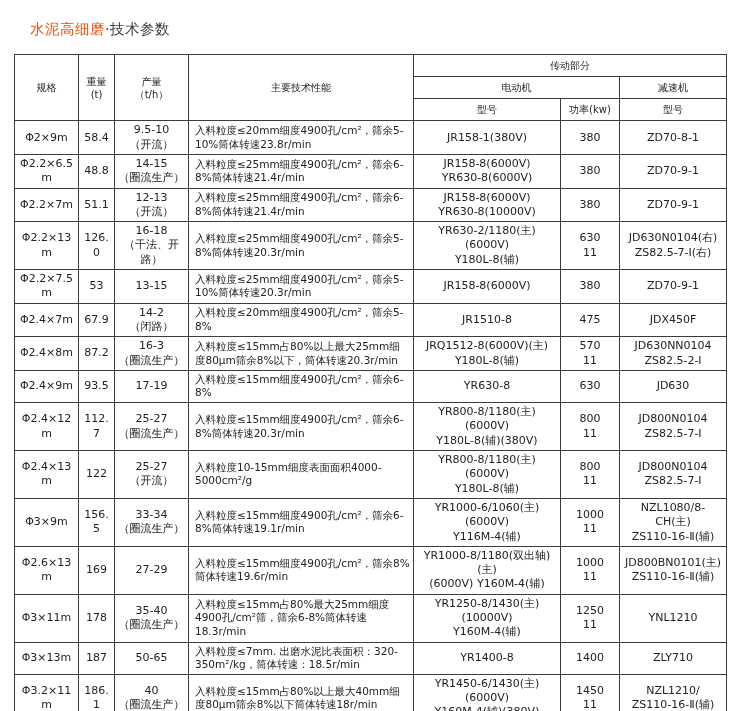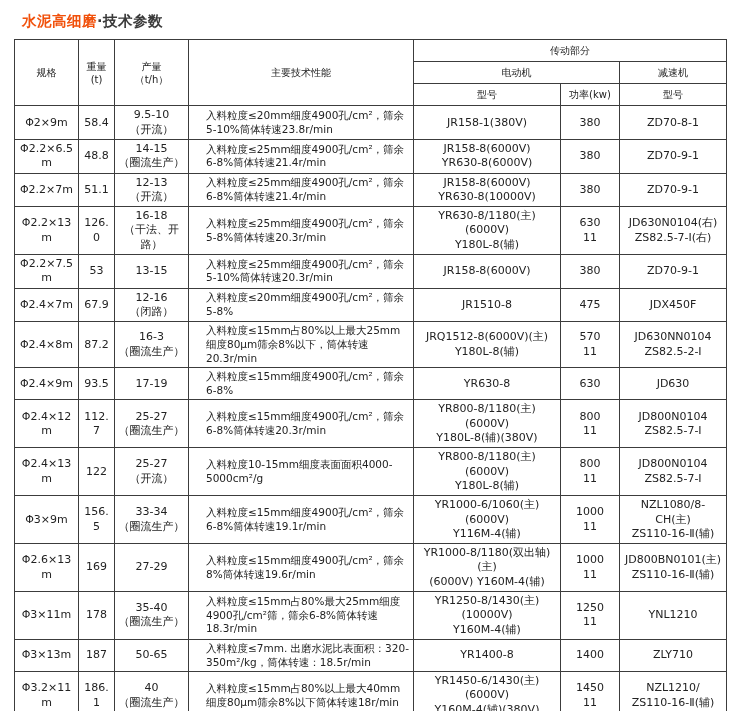--- a/index.html
+++ b/index.html
@@ -3,22 +3,22 @@
 <meta charset="utf-8">
 <style>
   html,body{margin:0;padding:0;background:#ffffff;}
   body{
     width:739px;height:711px;overflow:hidden;
     font-family:"DejaVu Sans",sans-serif;
     color:#2b2b2b;
   }
   .page{position:relative;width:739px;height:711px;background:#fff;}
   .page-title{
-    margin:8px;padding:5px 0 0 14px;
-    font-size:14.5px;font-weight:bold;color:#3a3a3a;
+    margin:16px;padding:5px 0 0 14px;
+    font-size:14.5px;font-weight:normal;color:#3a3a3a;
     letter-spacing:0.5px;line-height:1.2;
   }
   .title-accent{color:#f1500a;}
   table.spec-table{
     border-collapse:collapse;table-layout:fixed;
     width:712px;margin:9px 0 0 14px;
     background:#fff;
   }
   .spec-table th,.spec-table td{
     border:1px solid #3c3c3c;
@@ -27,21 +27,21 @@
     font-size:11px;line-height:1.3;
     color:#222;
     white-space:pre-line;
     word-break:break-word;
     font-weight:normal;
   }
   .spec-table th{font-size:10px;}
   .spec-table thead tr{height:22px;}
   .spec-table tbody tr{height:31px;}
   .spec-table td.perf{
-    text-align:left;padding-left:17px;font-size:10.5px;
+    text-align:left;padding-left:6px;font-size:10.5px;
   }
   .spec-table td.num{font-size:11px;}
   col.c-spec{width:64px;}
   col.c-weight{width:36px;}
   col.c-output{width:74px;}
   col.c-perf{width:225px;}
   col.c-motor{width:147px;}
   col.c-power{width:59px;}
   col.c-reducer{width:107px;}
 </style>
@@ -114,40 +114,40 @@
 YR630-8(10000V)</td>
           <td class="num">380</td>
           <td class="num">ZD70-9-1</td>
         </tr>
         <tr>
           <td class="num">Φ2.2×13m</td>
           <td class="num">126.0</td>
           <td class="num">16-18
 （干法、开路）</td>
           <td class="perf">入料粒度≤25mm细度4900孔/cm²，筛余5-8%筒体转速20.3r/min</td>
-          <td class="num">YR630-8/1180(主) (6000V)
+          <td class="num">YR630-2/1180(主) (6000V)
 Y180L-8(辅)</td>
           <td class="num">630
 11</td>
           <td class="num">JD630N0104(右)
 ZS82.5-7-Ⅰ(右)</td>
         </tr>
         <tr>
           <td class="num">Φ2.2×7.5m</td>
           <td class="num">53</td>
           <td class="num">13-15</td>
           <td class="perf">入料粒度≤25mm细度4900孔/cm²，筛余5-10%筒体转速20.3r/min</td>
           <td class="num">JR158-8(6000V)</td>
           <td class="num">380</td>
           <td class="num">ZD70-9-1</td>
         </tr>
         <tr>
           <td class="num">Φ2.4×7m</td>
           <td class="num">67.9</td>
-          <td class="num">12-16
+          <td class="num">14-2
 （闭路）</td>
           <td class="perf">入料粒度≤20mm细度4900孔/cm²，筛余5-8%</td>
           <td class="num">JR1510-8</td>
           <td class="num">475</td>
           <td class="num">JDX450F</td>
         </tr>
         <tr>
           <td class="num">Φ2.4×8m</td>
           <td class="num">87.2</td>
           <td class="num">16-3

